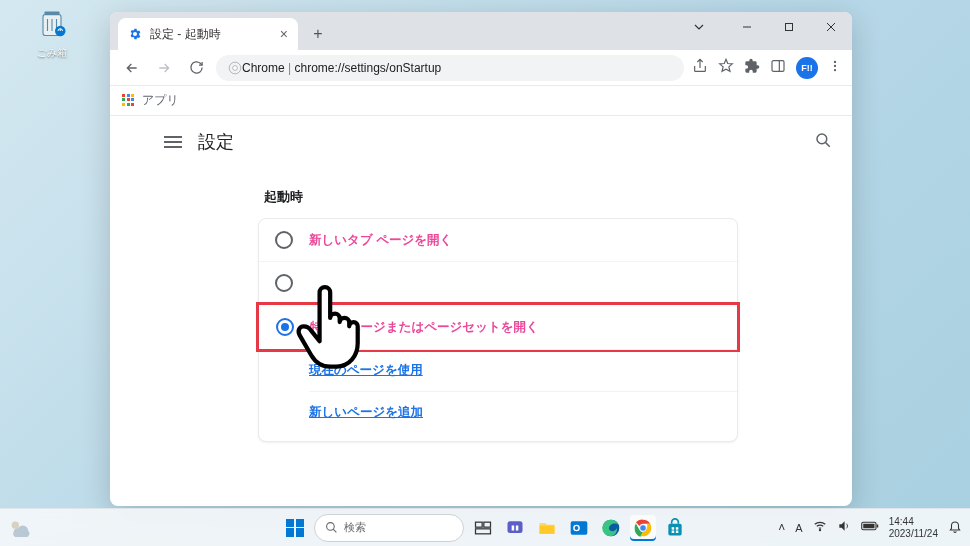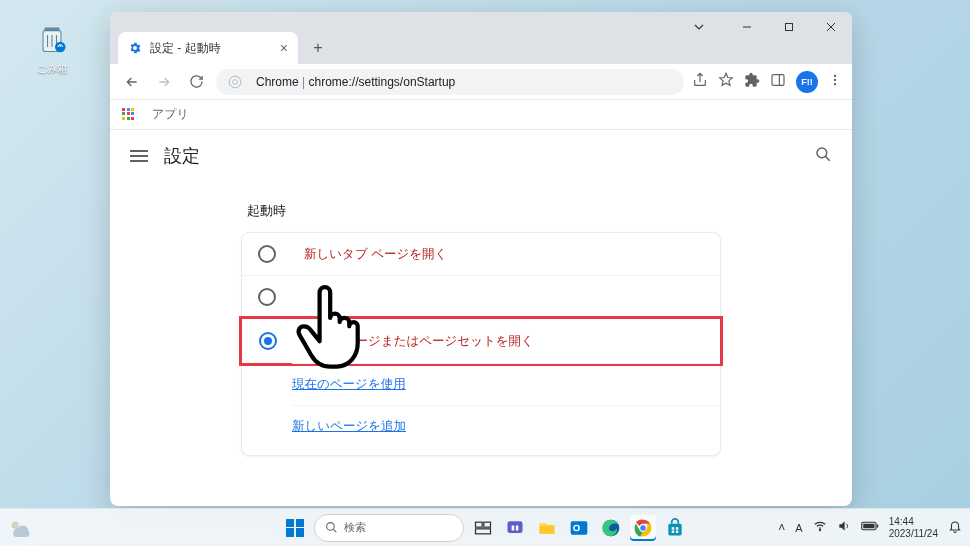--- a/index.html
+++ b/index.html
@@ -1,62 +1,62 @@
 <!DOCTYPE html>
 <html><head>
 <meta charset="utf-8">
 <style>
   * { box-sizing: border-box; margin: 0; padding: 0; font-family: "Segoe UI", "Meiryo", sans-serif; }
   body { width: 970px; height: 546px; overflow: hidden; background: linear-gradient(135deg, #d4e8f0 0%, #b8d8e8 50%, #a8d0e0 100%); position: relative; }
   
   
-  .desktop-icon { position: absolute; top: 20px; left: 28px; width: 48px; text-align: center; }
+  .desktop-icon { position: absolute; top: 4px; left: 28px; width: 48px; text-align: center; }
   .desktop-icon svg { width: 36px; height: 36px; }
   .desktop-icon-label { color: #fff; font-size: 10px; text-shadow: 0 1px 2px rgba(0,0,0,0.6); margin-top: 2px; }
 
   
   .browser { position: absolute; left: 110px; top: 12px; width: 742px; height: 494px; background: #fff; border-radius: 8px; box-shadow: 0 8px 30px rgba(0,0,0,0.18); overflow: hidden; display: flex; flex-direction: column; }
 
-  .titlebar { height: 52px; background: #dee1e6; display: flex; align-items: flex-end; padding: 6px 0 0 8px; position: relative; }
+  .titlebar { height: 38px; background: #dee1e6; display: flex; align-items: flex-end; padding: 6px 0 0 8px; position: relative; }
   .tab { background: #fff; border-radius: 8px 8px 0 0; height: 32px; display: flex; align-items: center; padding: 0 10px; min-width: 180px; gap: 8px; font-size: 12px; color: #333; }
   .tab-favicon { width: 14px; height: 14px; color: #1a73e8; }
   .tab-close { margin-left: auto; font-size: 14px; color: #666; cursor: pointer; }
   .new-tab { width: 28px; height: 28px; display: flex; align-items: center; justify-content: center; font-size: 16px; color: #555; margin-left: 6px; margin-bottom: 2px; cursor: pointer; }
   .win-controls { position: absolute; right: 0; top: 0; display: flex; height: 30px; }
   .win-btn { width: 42px; display: flex; align-items: center; justify-content: center; color: #333; font-size: 11px; cursor: pointer; }
   .win-btn svg { width: 10px; height: 10px; }
   .win-chevron { margin-right: 6px; }
 
   .addrbar { height: 36px; background: #fff; border-bottom: 1px solid #e8eaed; display: flex; align-items: center; padding: 0 10px; gap: 8px; }
   .nav-btn { width: 24px; height: 24px; display: flex; align-items: center; justify-content: center; color: #5f6368; cursor: pointer; }
   .nav-btn.disabled { color: #bdc1c6; }
-  .addr-field { flex: 1; height: 26px; background: #f1f3f4; border-radius: 13px; display: flex; align-items: center; padding: 0 12px; font-size: 12px; color: #5f6368; gap: 14px; }
+  .addr-field { flex: 1; height: 26px; background: #f1f3f4; border-radius: 13px; display: flex; align-items: center; padding: 0 12px; font-size: 12px; color: #5f6368; gap: 0; }
   .addr-chrome-icon { width: 14px; height: 14px; }
   .addr-text { color: #202124; }
   .addr-text .grey { color: #80868b; }
   .addr-actions { display: flex; align-items: center; gap: 10px; color: #5f6368; }
   .addr-actions > * { cursor: pointer; }
   .avatar { width: 22px; height: 22px; border-radius: 50%; background: #1a73e8; color: #fff; display: flex; align-items: center; justify-content: center; font-size: 9px; font-weight: bold; }
 
-  .bookmarks { height: 30px; border-bottom: 1px solid #e8eaed; display: flex; align-items: center; padding: 0 12px; gap: 16px; font-size: 12px; color: #5f6368; }
+  .bookmarks { height: 30px; border-bottom: 1px solid #e8eaed; display: flex; align-items: center; padding: 0 12px; gap: 6px; font-size: 12px; color: #5f6368; }
   .apps-icon { width: 14px; height: 14px; display: grid; grid-template-columns: repeat(3, 3px); grid-template-rows: repeat(3, 3px); gap: 1.5px; }
   .apps-icon span { background: #5f6368; }
   .apps-icon span:nth-child(1){background:#ea4335}.apps-icon span:nth-child(2){background:#4285f4}.apps-icon span:nth-child(3){background:#fbbc05}.apps-icon span:nth-child(4){background:#34a853}.apps-icon span:nth-child(5){background:#ea4335}.apps-icon span:nth-child(6){background:#4285f4}.apps-icon span:nth-child(7){background:#fbbc05}.apps-icon span:nth-child(8){background:#34a853}.apps-icon span:nth-child(9){background:#ea4335}
 
-  .content { flex: 1; overflow: auto; }
+  .content { flex: 1; overflow: auto; padding-left: 34px; }
   .settings-header { display: flex; align-items: center; padding: 14px 20px; gap: 16px; }
   .hamburger { width: 18px; cursor: pointer; }
   .hamburger div { height: 2px; background: #5f6368; margin: 3px 0; }
   .settings-title { font-size: 18px; color: #202124; }
   .search-btn { margin-left: auto; color: #5f6368; cursor: pointer; }
 
-  .section { max-width: 520px; margin: 20px auto 7px; padding: 0 20px; }
+  .section { max-width: 520px; margin: 20px auto 7px; padding: 0 20px; font-weight: bold; }
   .section-title { font-size: 13px; color: #202124; margin-bottom: 12px; padding-left: 6px; }
   .card { background: #fff; border: 1px solid #e8eaed; border-radius: 8px; box-shadow: 0 1px 2px rgba(60,64,67,0.08); }
-  .radio-row { display: flex; align-items: flex-end; padding: 12px 16px; gap: 28px; font-size: 12.5px; color: #b91c1c; border-bottom: 1px solid #f1f3f4; cursor: pointer; }
+  .radio-row { display: flex; align-items: flex-end; padding: 12px 16px; gap: 16px; font-size: 12.5px; color: #ec4899; border-bottom: 1px solid #f1f3f4; cursor: pointer; }
   .radio-row:last-of-type { border-bottom: none; }
   .radio { width: 18px; height: 18px; border: 2px solid #5f6368; border-radius: 50%; position: relative; flex-shrink: 0; }
   .radio.checked { border-color: #1a73e8; }
   .radio.checked::after { content: ""; position: absolute; inset: 3px; background: #1a73e8; border-radius: 50%; }
   .highlight-box { border: 3px solid #e63946; margin: -3px; padding: 1px; }
   .sub-links { padding: 0 0 8px 50px; }
   .sub-link { display: block; color: #1a73e8; font-size: 12.5px; padding: 12px 0; text-decoration: underline; cursor: pointer; border-top: 1px solid #f1f3f4; }
 
   
   .hand-cursor { position: absolute; left: 178px; top: 272px; pointer-events: none; z-index: 20; }

